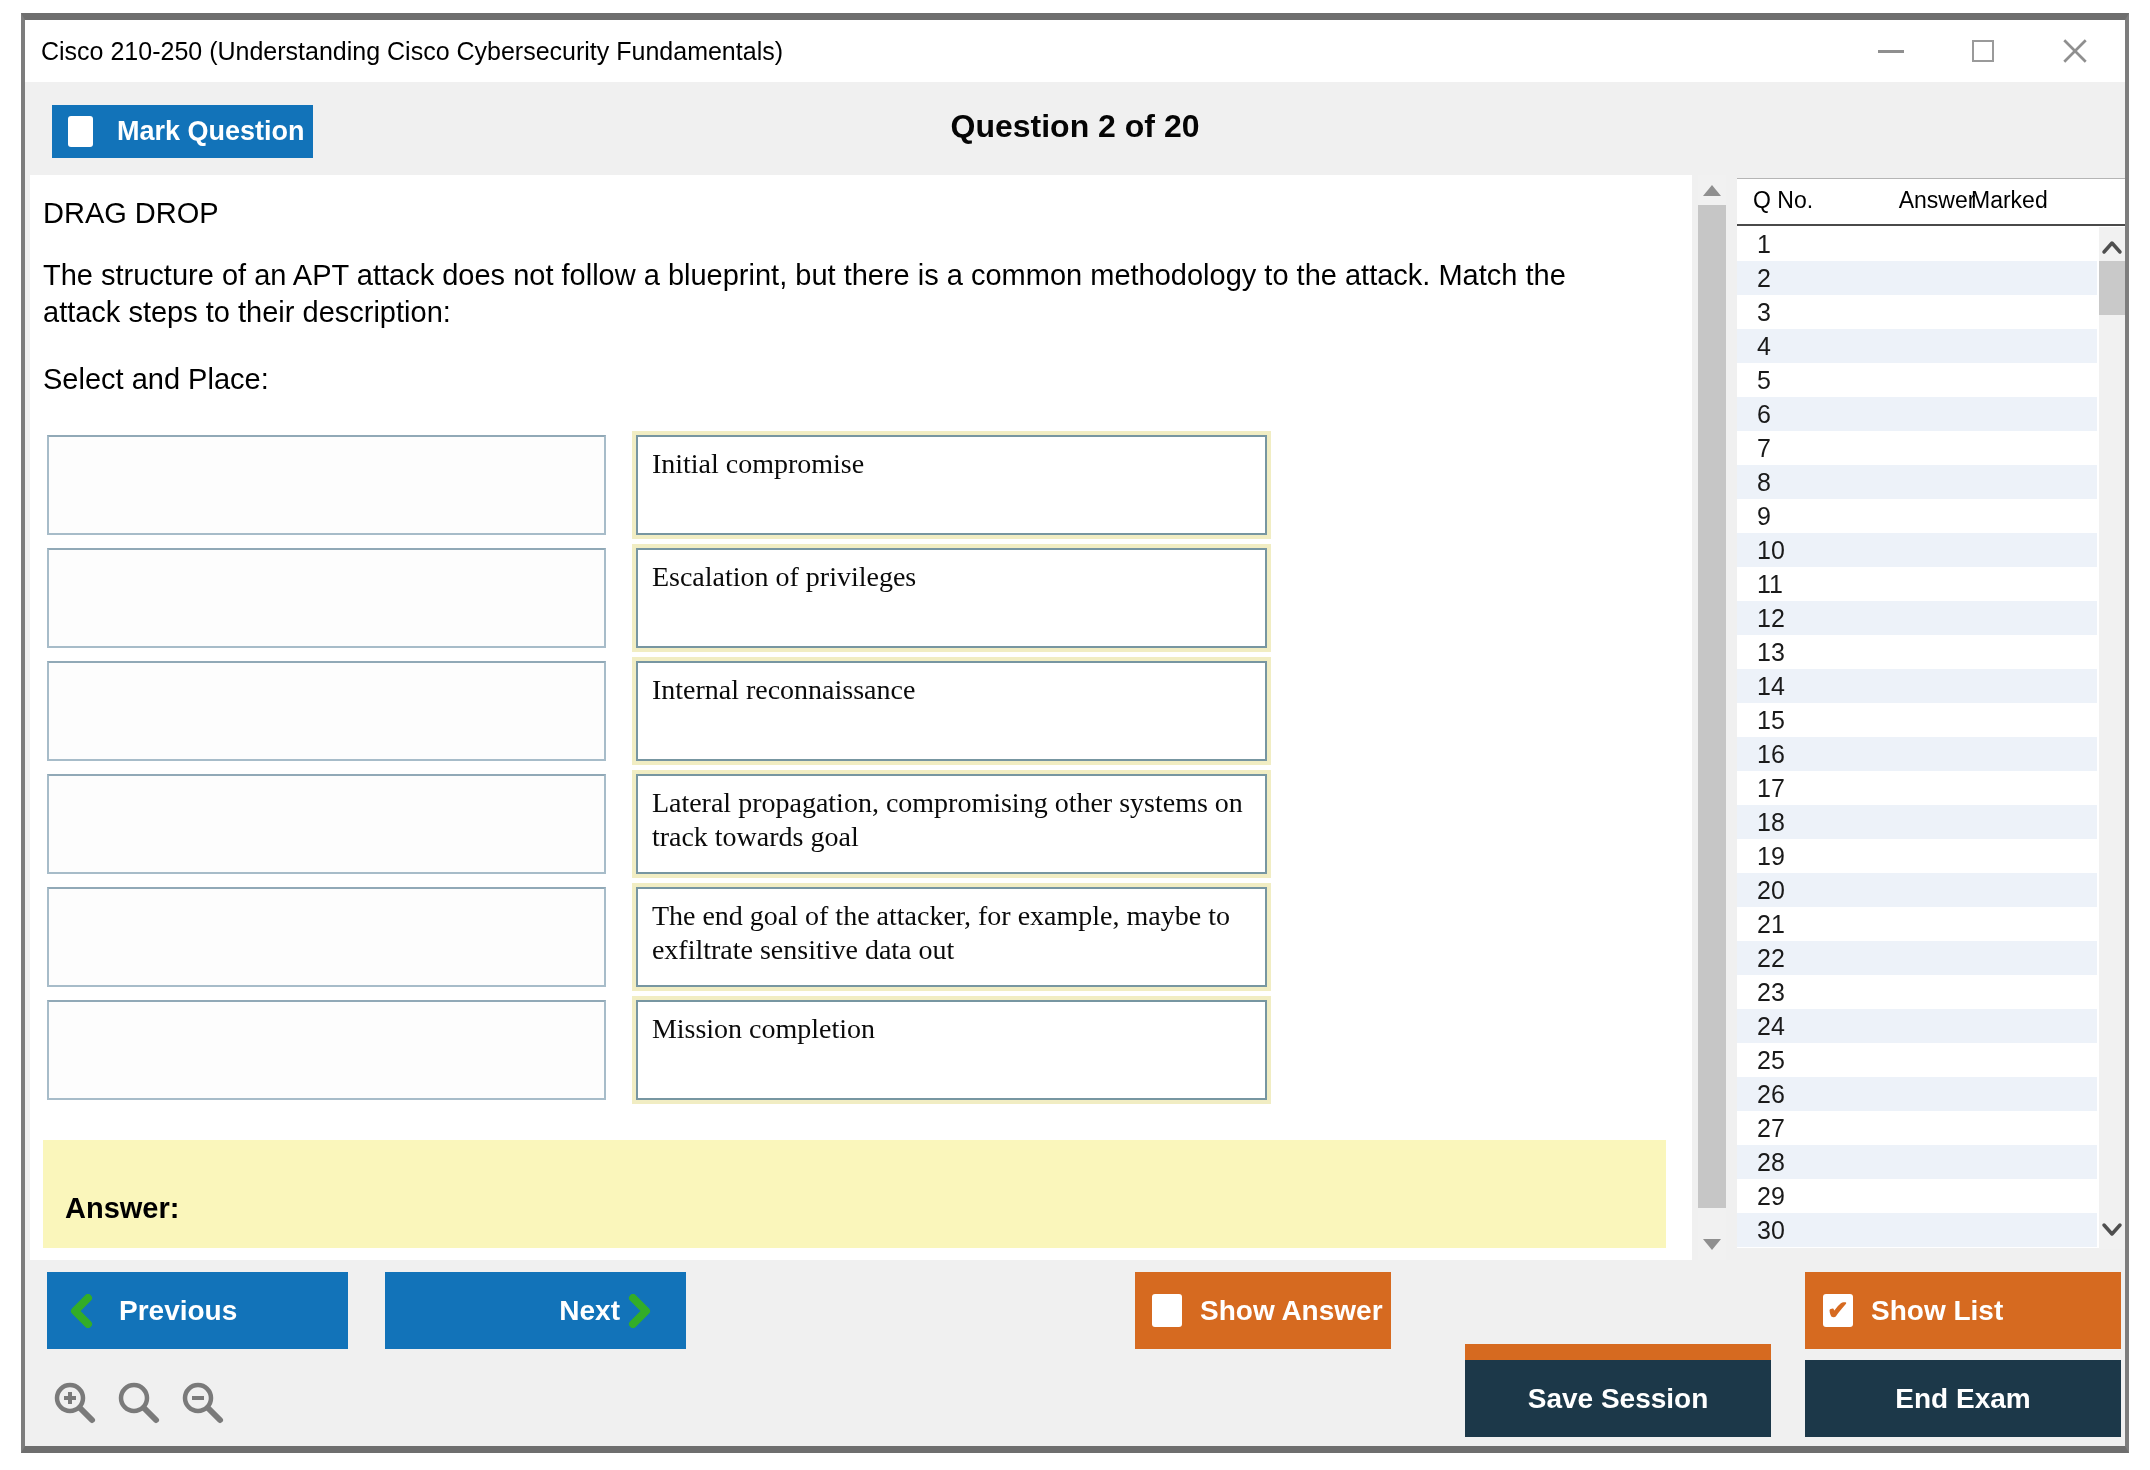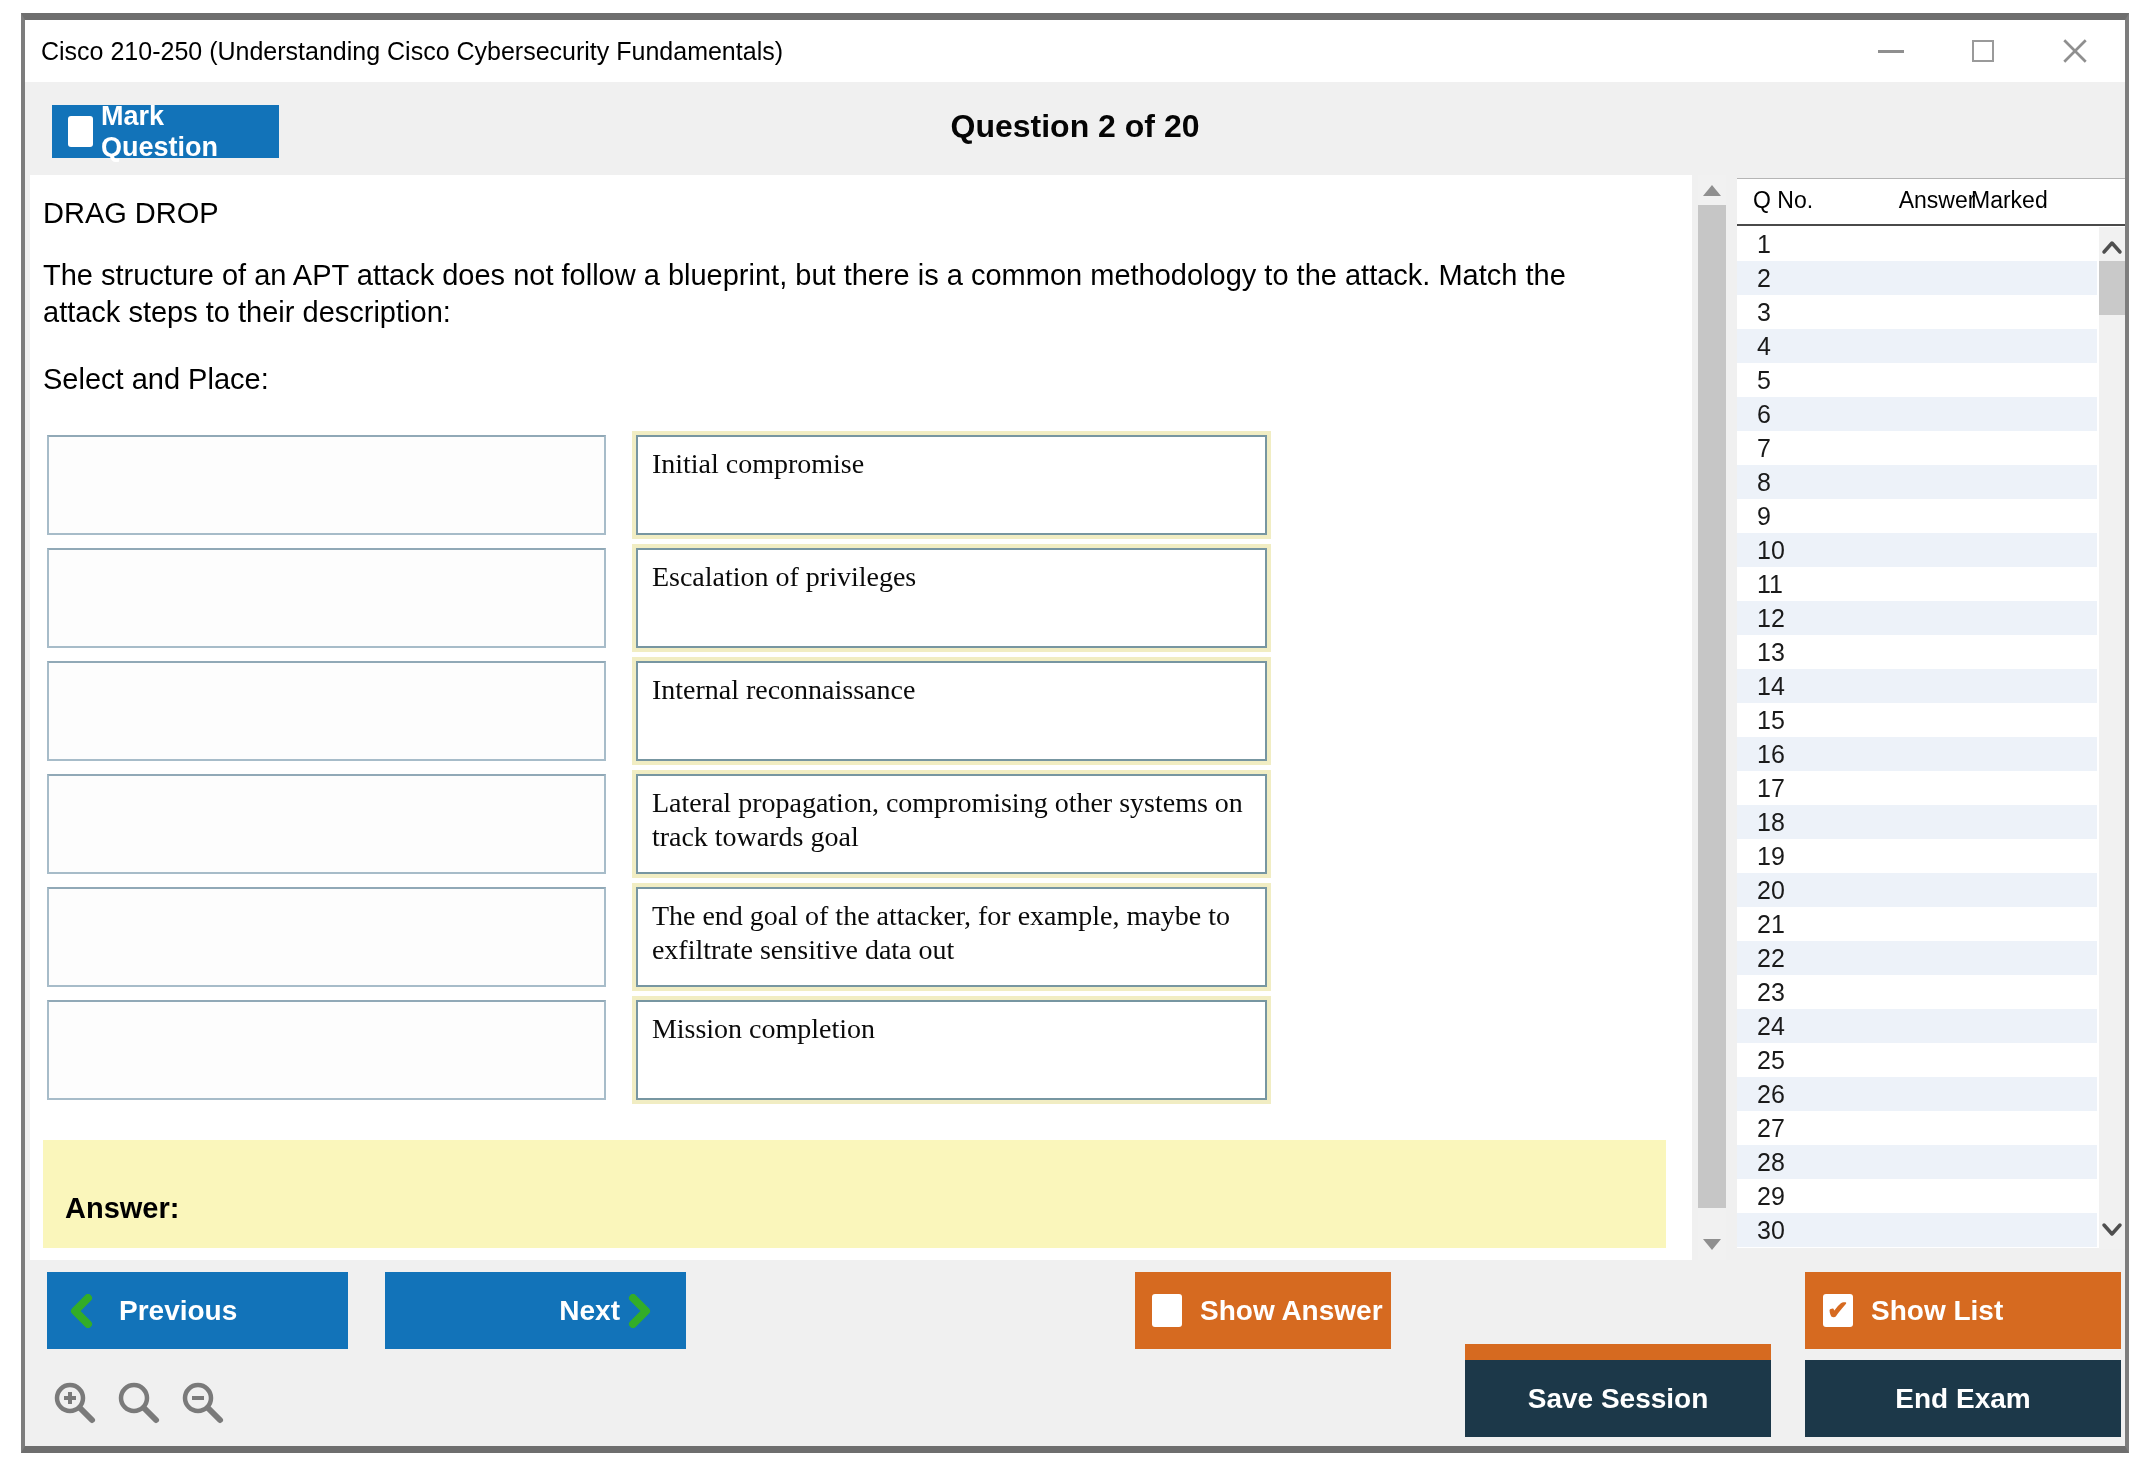--- a/index.html
+++ b/index.html
@@ -9,22 +9,22 @@
           background:#f0f0f0;border-top:7px solid #6e6e6e;border-bottom:7px solid #6e6e6e;
           border-left:4px solid #7d7d7d;border-right:4px solid #7d7d7d;}
   
   .titlebar{position:absolute;left:0;top:0;width:2100px;height:62px;background:#ffffff;}
   .title-text{position:absolute;left:16px;top:0;height:62px;line-height:62px;font-size:25px;color:#000;white-space:nowrap;}
   .win-controls{position:absolute;right:34px;top:0;height:62px;display:flex;align-items:center;gap:60px;}
   .wc-btn{width:32px;height:32px;display:flex;align-items:center;justify-content:center;}
   .min-glyph{width:26px;height:3px;background:#8f8f8f;}
   .max-glyph{width:22px;height:22px;border:2px solid #9a9a9a;box-sizing:border-box;background:#fff;}
   
-  .mark-btn{position:absolute;left:27px;top:85px;width:227px;height:53px;background:#1273b9;
-            display:flex;align-items:center;gap:8px;padding-left:16px;box-sizing:border-box;}
+  .mark-btn{position:absolute;left:27px;top:85px;width:261px;height:53px;background:#1273b9;
+            display:flex;align-items:center;gap:24px;padding-left:16px;box-sizing:border-box;}
   .checkbox{background:#ffffff;border-radius:3px;position:relative;flex:0 0 auto;}
   .cb-sm{width:25px;height:31px;}
   .cb-md{width:30px;height:33px;}
   .checkbox.checked::after{content:"\2714";position:absolute;left:0;right:0;top:0;bottom:0;
             display:flex;align-items:center;justify-content:center;color:#d66a20;font-size:26px;font-weight:bold;}
   .mark-label{color:#ffffff;font-size:27px;font-weight:bold;}
   .q-counter{position:absolute;left:0;top:88px;width:2100px;text-align:center;
              font-size:32px;font-weight:bold;color:#050505;}
   
   .main{position:absolute;left:5px;top:155px;width:1662px;height:1085px;background:#ffffff;}

